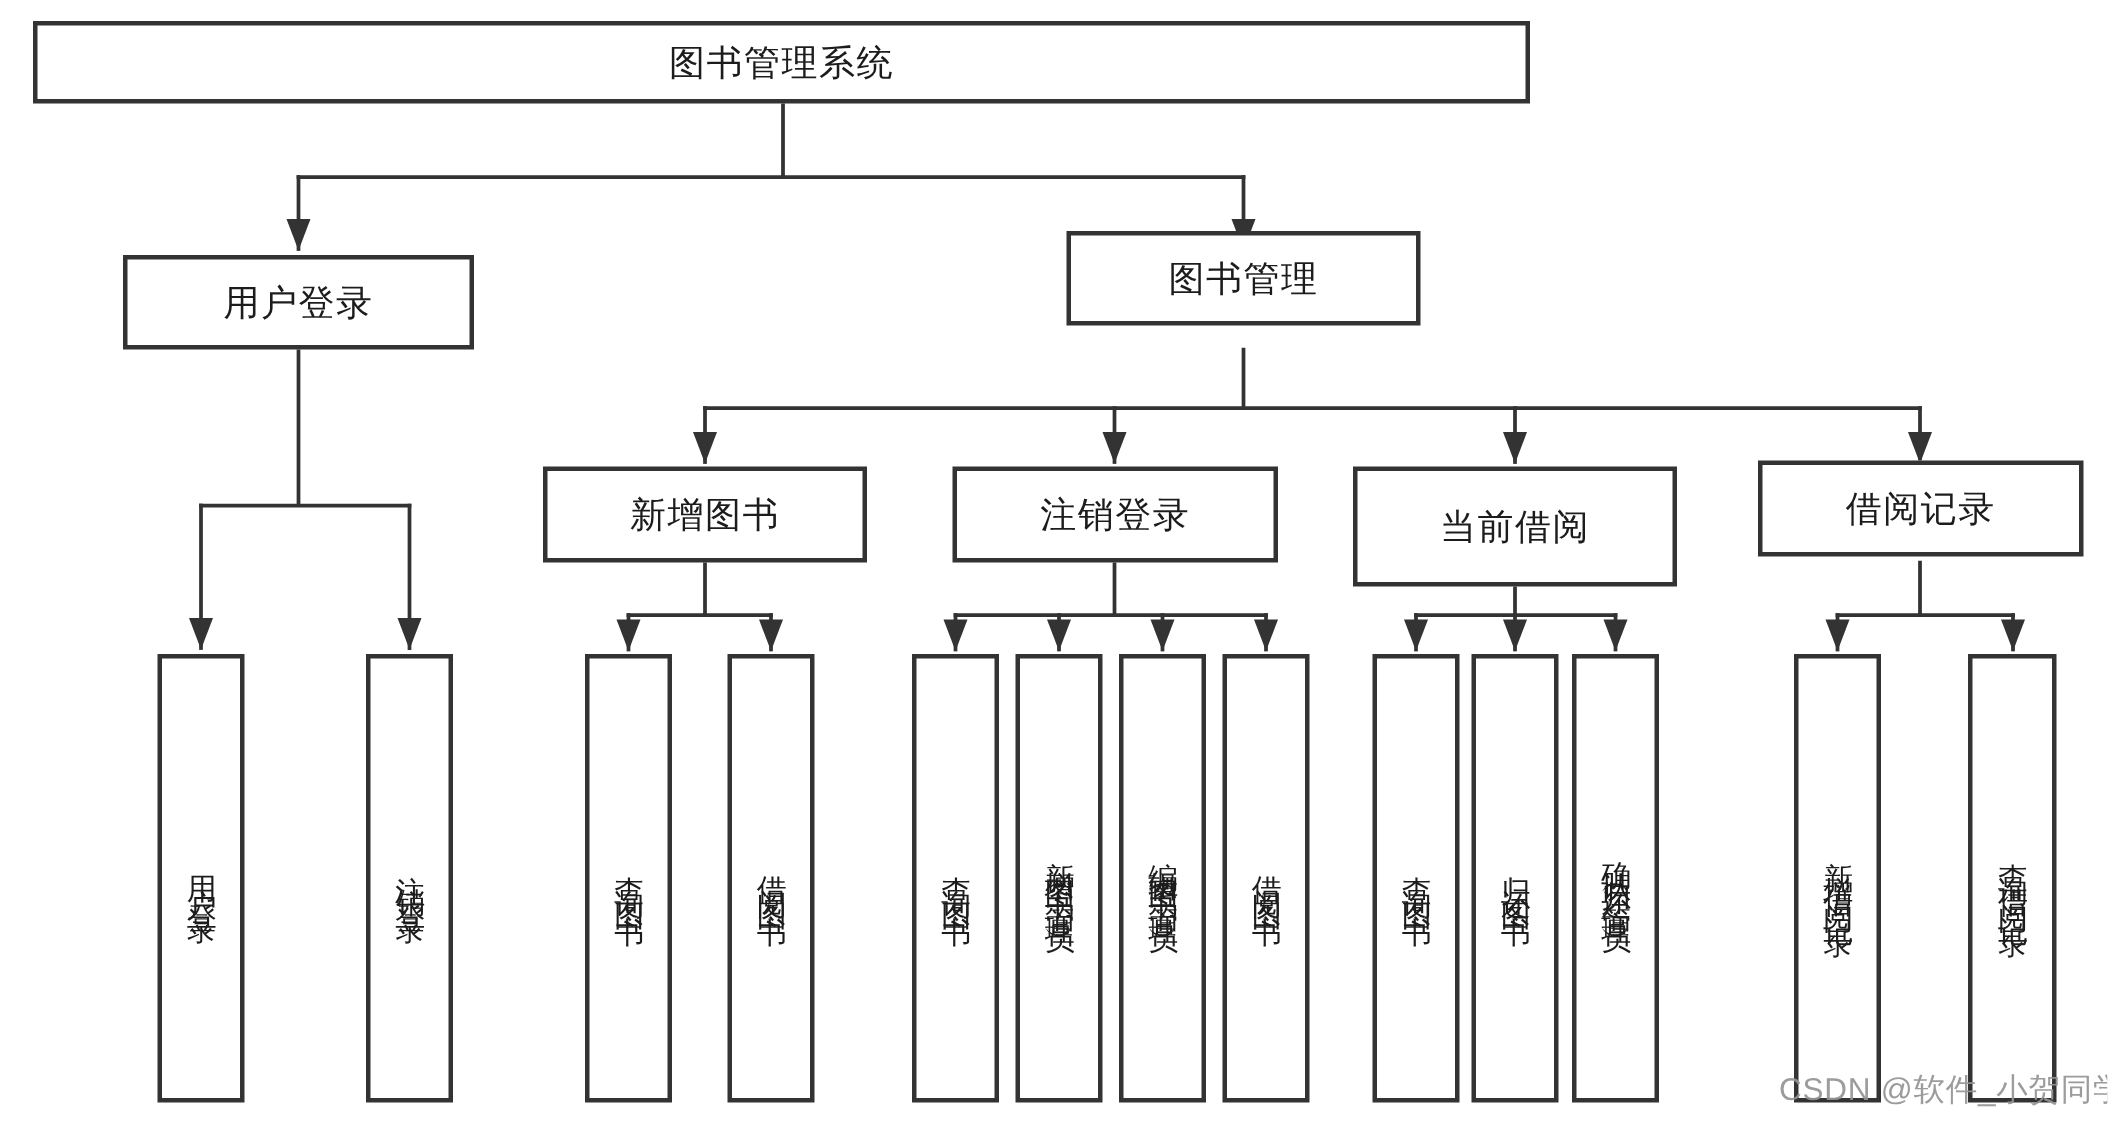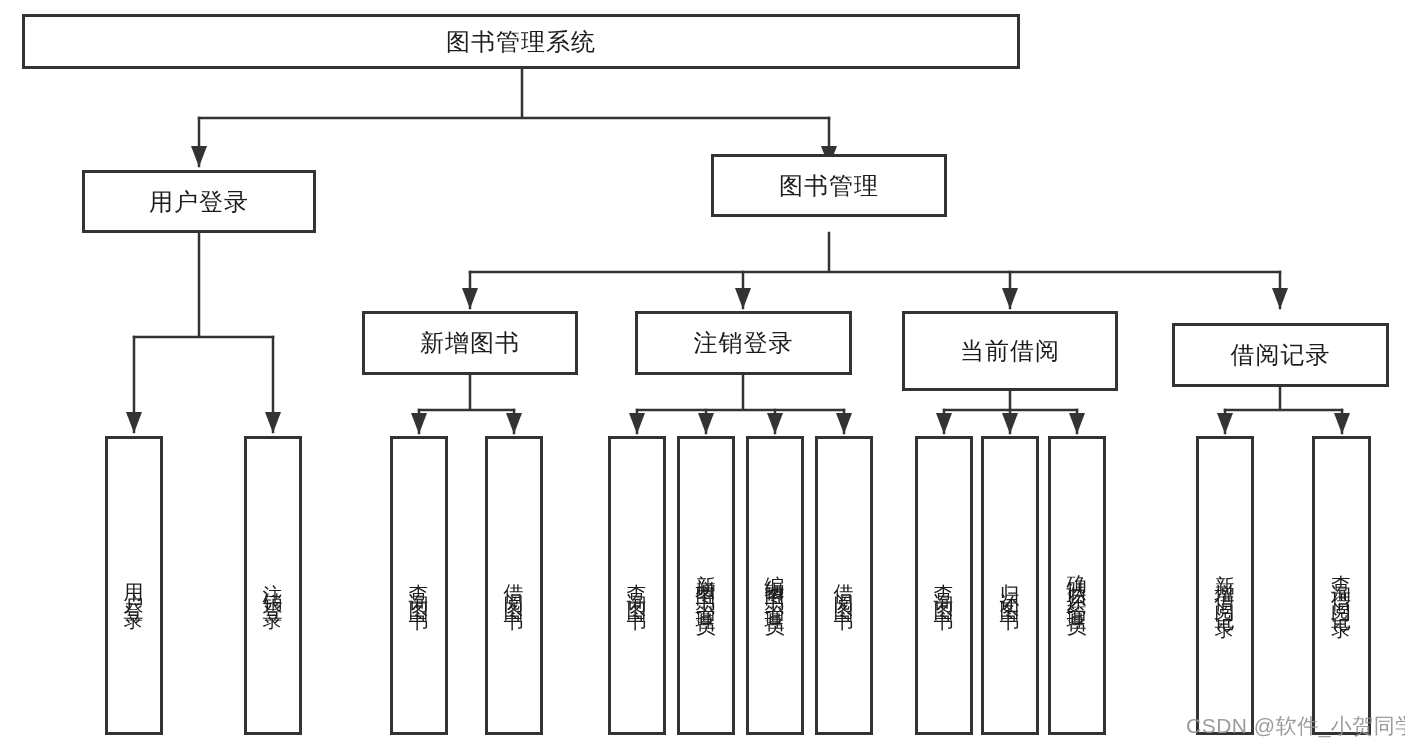--- a/index.html
+++ b/index.html
@@ -76,21 +76,21 @@
   </svg>
 
   <div class="box h" style="left:22px;top:14px;width:998px;height:55px">图书管理系统</div>
 
   <div class="box h" style="left:82px;top:170px;width:234px;height:63px">用户登录</div>
   <div class="box h" style="left:711px;top:154px;width:236px;height:63px">图书管理</div>
 
   <div class="box h" style="left:362px;top:311px;width:216px;height:64px">新增图书</div>
   <div class="box h" style="left:635px;top:311px;width:217px;height:64px">注销登录</div>
   <div class="box h" style="left:902px;top:311px;width:216px;height:80px">当前借阅</div>
-  <div class="box h" style="left:1172px;top:323px;width:217px;height:64px">借阅记录</div>
+  <div class="box h" style="left:1172px;top:307px;width:217px;height:64px">借阅记录</div>
 
   <div class="box v" style="left:105px;top:436px;width:58px;height:299px">
     <span>用户登录</span>
   </div>
   <div class="box v" style="left:244px;top:436px;width:58px;height:299px">
     <span>注销登录</span>
   </div>
 
   <div class="box v" style="left:390px;top:436px;width:58px;height:299px">
     <span>查询图书</span>

